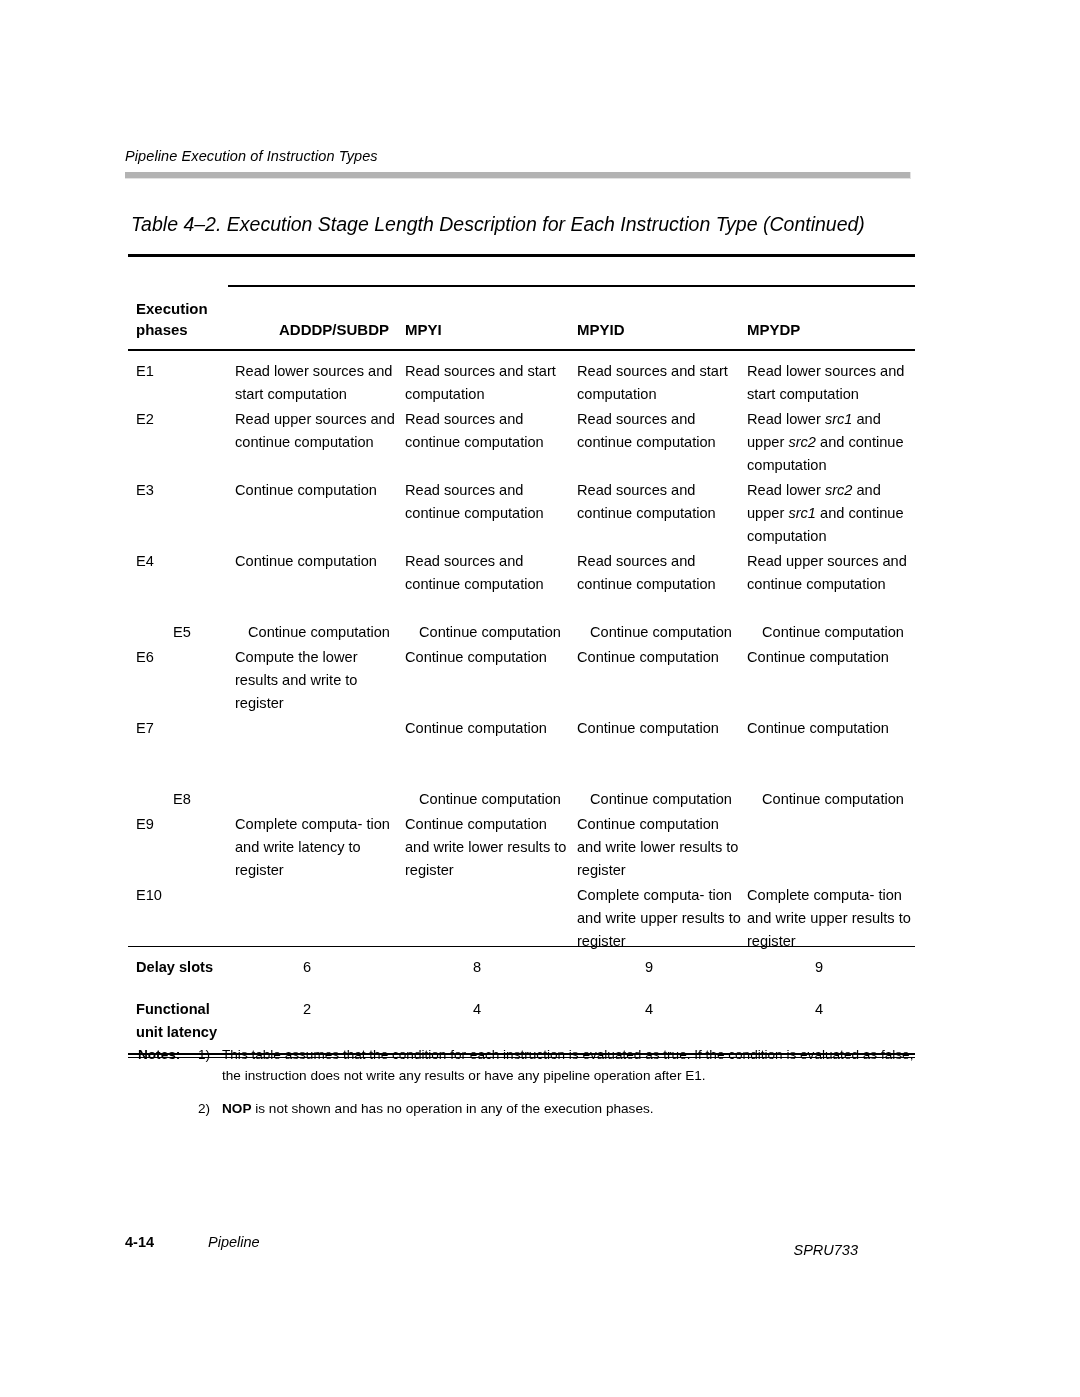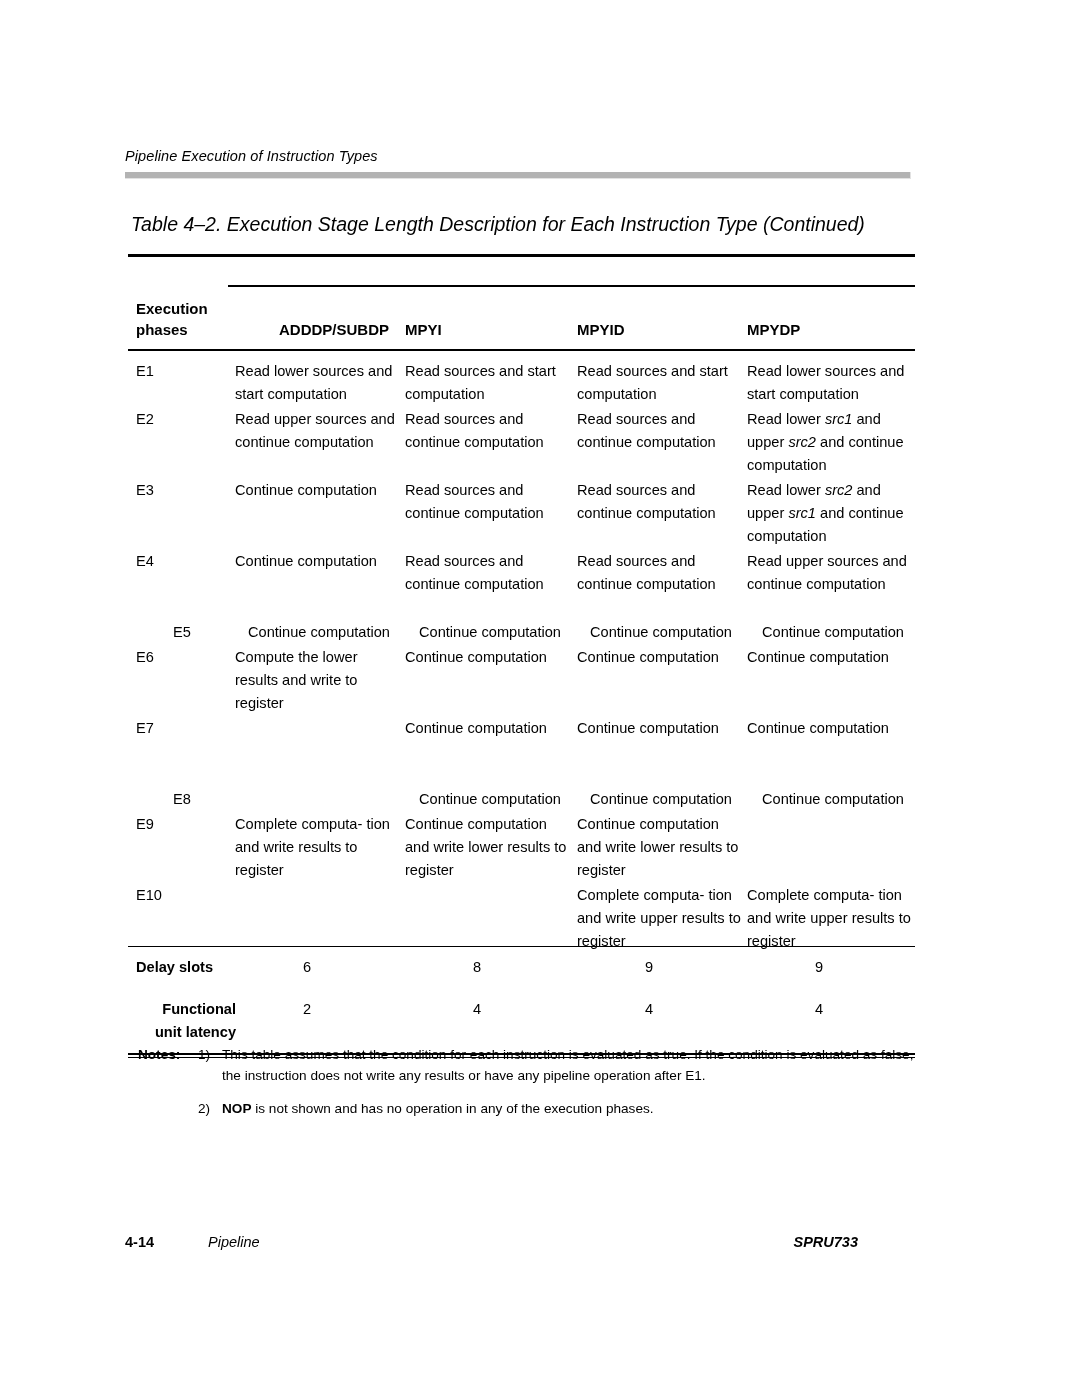--- a/index.html
+++ b/index.html
@@ -146,21 +146,21 @@
     font-weight: normal;
   }
   .n1 { left: 175px; }
   .n2 { left: 345px; }
   .n3 { left: 517px; }
   .n4 { left: 687px; }
 
   .sr-delay { height: 33px; padding-top: 9px; }
   .sr-delay .lbl, .sr-delay .num { top: 9px; }
   .sr-lat { height: 55px; padding-top: 9px; }
-  .sr-lat .lbl, .sr-lat .num { top: 9px; text-align: right; }
+  .sr-lat .lbl, .sr-lat .num { top: 9px; }
 
   
   .notes {
     position: absolute;
     left: 128px;
     top: 1044px;
     width: 800px;
     font-size: 13.6px;
     line-height: 21px;
   }
@@ -201,23 +201,23 @@
   .footer .sect {
     position: absolute;
     left: 208px;
     top: 0;
     font-size: 14.5px;
     font-style: italic;
   }
   .footer .doc {
     position: absolute;
     right: 142px;
-    top: 0;
+    top: 8px;
     font-size: 14.5px;
-    font-weight: bold;
+    font-weight: normal;
     font-style: italic;
   }
 </style>
 </head>
 <body>
 
 <div class="running-head">Pipeline Execution of Instruction Types</div>
 <div class="head-rule"></div>
 
 <div class="table-caption">Table 4–2. Execution Stage Length Description for Each Instruction Type (Continued)</div>
@@ -301,21 +301,21 @@
   <div class="row row-h3">
     <div class="cell c-phase">E8</div>
     <div class="cell c-1"></div>
     <div class="cell c-2">Continue computation</div>
     <div class="cell c-3">Continue computation</div>
     <div class="cell c-4">Continue computation</div>
   </div>
 
   <div class="row row-h2">
     <div class="cell c-phase">E9</div>
-    <div class="cell c-1">Complete computa- tion and write results to register</div>
+    <div class="cell c-1">Complete computa- tion and write latency to register</div>
     <div class="cell c-2">Continue computation and write lower results to register</div>
     <div class="cell c-3">Continue computation and write lower results to register</div>
     <div class="cell c-4"></div>
   </div>
 
   <div class="row row-h2">
     <div class="cell c-phase">E10</div>
     <div class="cell c-1"></div>
     <div class="cell c-2"></div>
     <div class="cell c-3">Complete computa- tion and write upper results to register</div>

